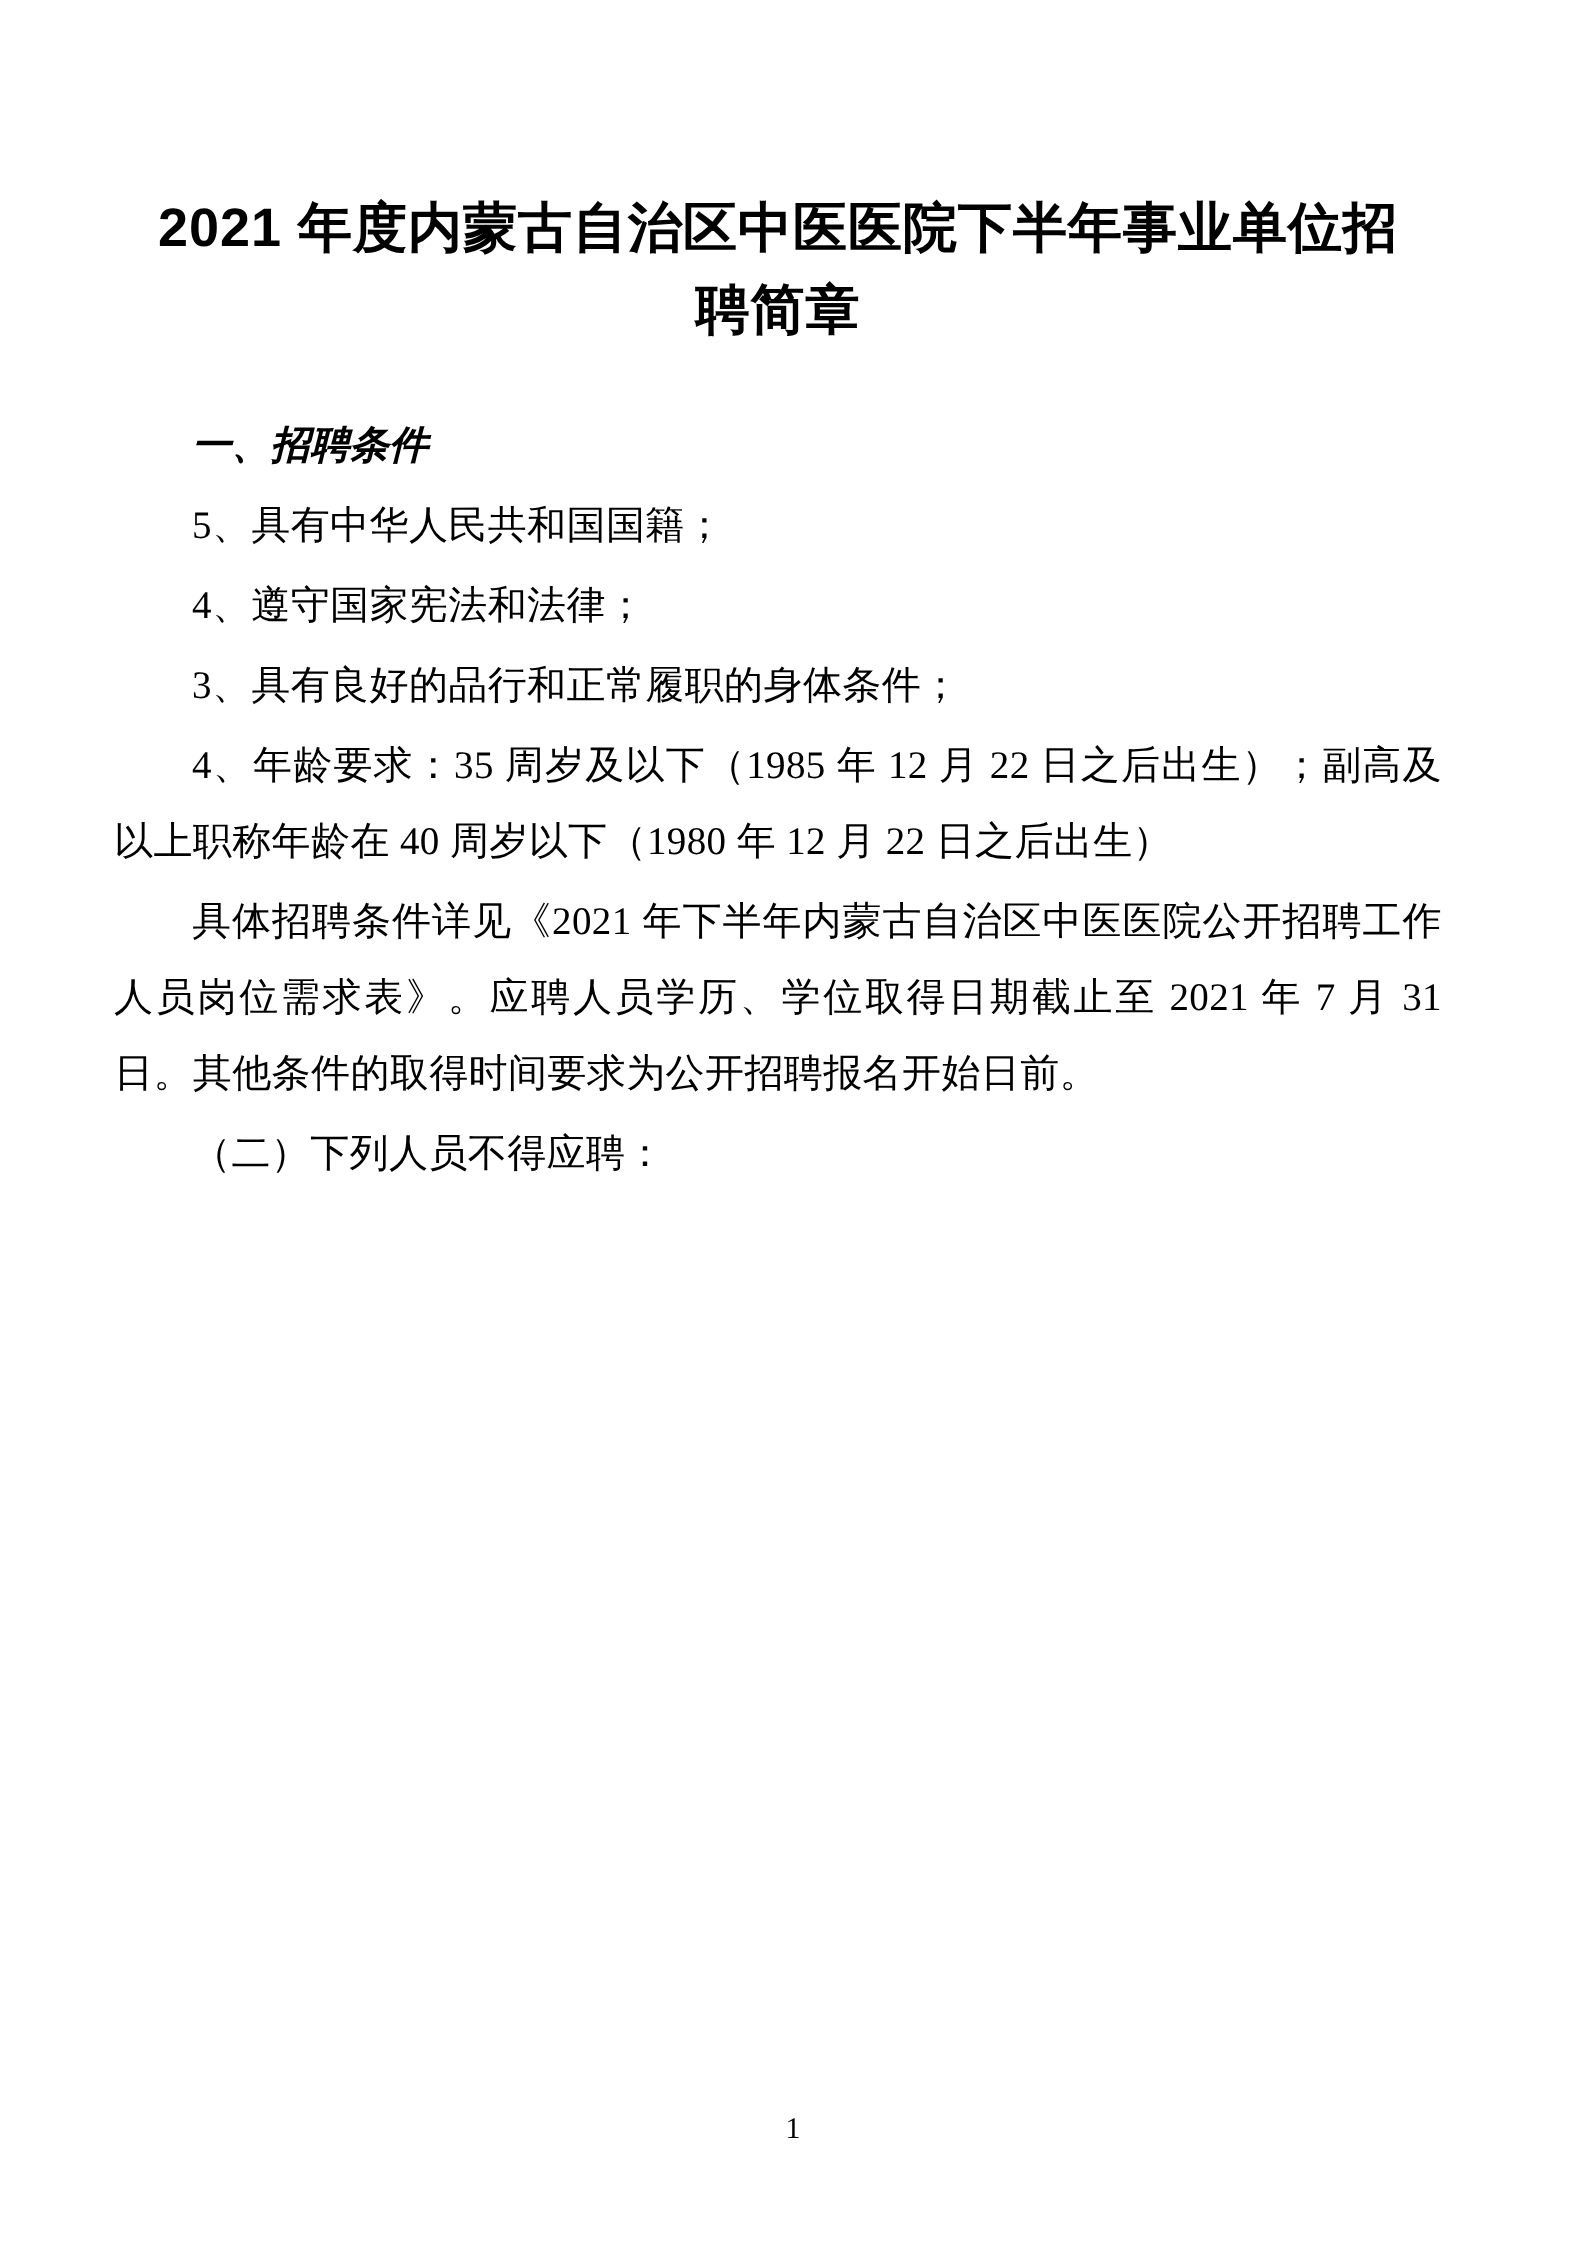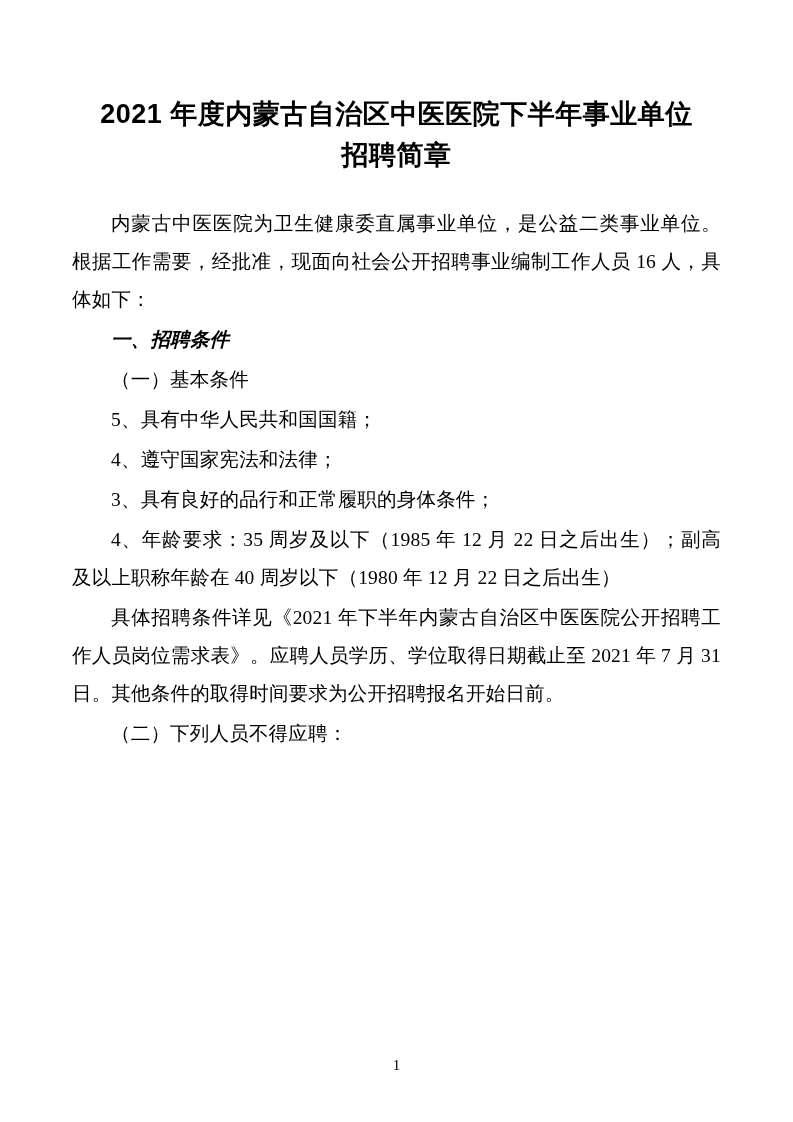--- a/index.html
+++ b/index.html
@@ -6,21 +6,21 @@
     margin: 0;
     padding: 0;
     background: #ffffff;
   }
   .page {
     width: 793px;
     height: 1122px;
     box-sizing: border-box;
     background: #ffffff;
     position: relative;
-    padding: 78px 72px 40px 72px;
+    padding: 78px 72px 40px 57px;
     font-family: "Liberation Serif", "DejaVu Serif", serif;
     color: #000000;
     overflow: hidden;
   }
   .doc-title {
     font-family: "Liberation Sans", "DejaVu Sans", sans-serif;
     font-size: 27px;
     font-weight: bold;
     text-align: center;
     line-height: 1.5;
@@ -55,23 +55,21 @@
   }
 </style>
 </head>
 <body>
 
 <div class="page">
 
   <div class="doc-title">2021 年度内蒙古自治区中医医院下半年事业单位招聘简章</div>
 
   <div class="body-content">
-    <p class="para indent2">内蒙古中医医院为卫生健康委直属事业单位，是公益二类事业单位。根据工作需要，经批准，现面向社会公开招聘事业编制工作人员 16 人，具体如下：</p>
     <p class="para indent2 bold">一、招聘条件</p>
-    <p class="para indent2">（一）基本条件</p>
     <p class="para indent2">5、具有中华人民共和国国籍；</p>
     <p class="para indent2">4、遵守国家宪法和法律；</p>
     <p class="para indent2">3、具有良好的品行和正常履职的身体条件；</p>
     <p class="para indent2">4、年龄要求：35 周岁及以下（1985 年 12 月 22 日之后出生）；副高及以上职称年龄在 40 周岁以下（1980 年 12 月 22 日之后出生）</p>
     <p class="para indent2">具体招聘条件详见《2021 年下半年内蒙古自治区中医医院公开招聘工作人员岗位需求表》。应聘人员学历、学位取得日期截止至 2021 年 7 月 31 日。其他条件的取得时间要求为公开招聘报名开始日前。</p>
     <p class="para indent2">（二）下列人员不得应聘：</p>
   </div>
 
   <div class="page-number">1</div>
 

